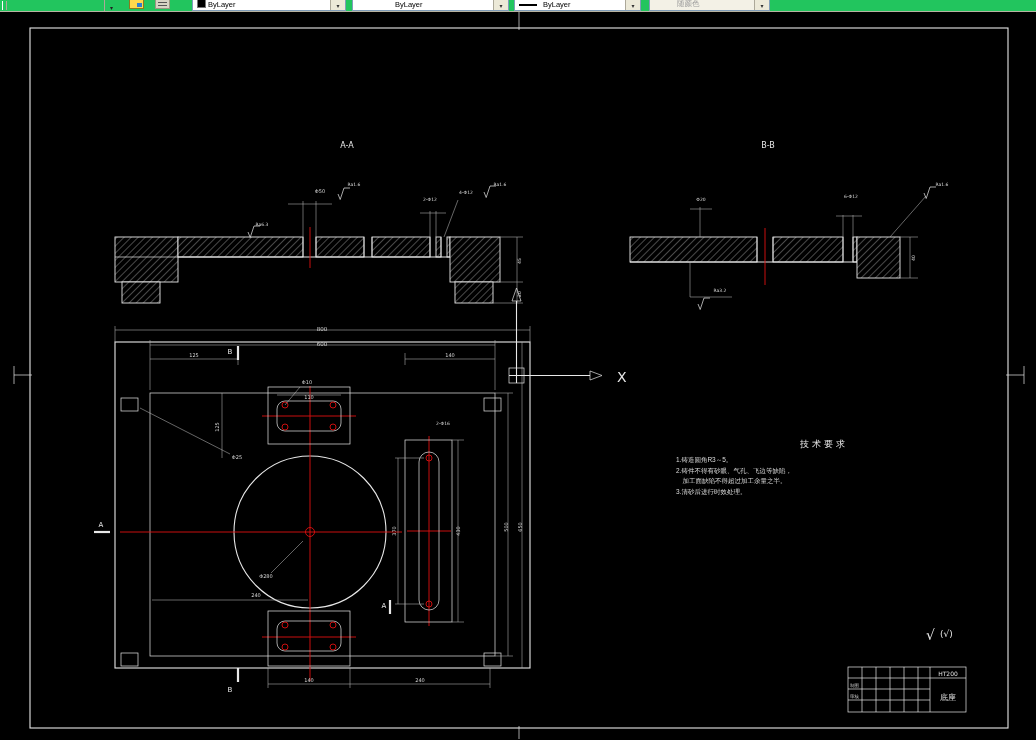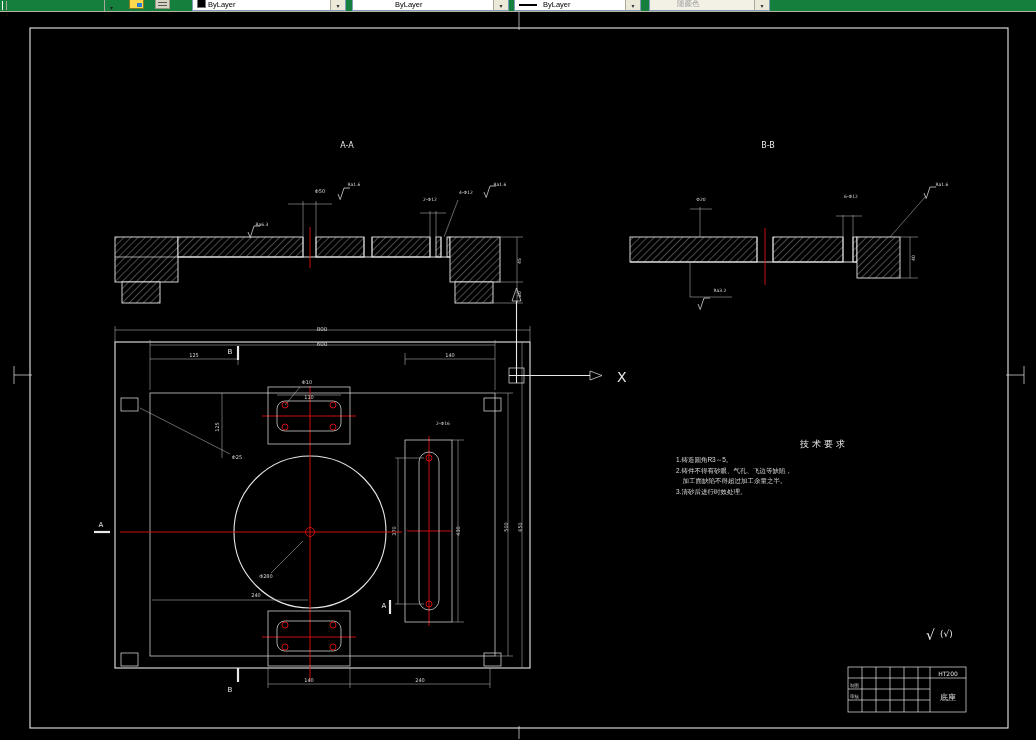--- a/index.html
+++ b/index.html
@@ -1,18 +1,18 @@
 <!DOCTYPE html>
 <html><head>
 <meta charset="utf-8">
 <style>
   html,body{margin:0;padding:0;width:1036px;height:740px;background:#000;overflow:hidden;
             font-family:"Liberation Sans",sans-serif;}
   
-  .toolbar{position:absolute;left:0;top:0;width:1036px;height:11px;background:#15803d;
+  .toolbar{position:absolute;left:0;top:0;width:1036px;height:11px;background:#22c55e;
            border-bottom:1px solid #b8b4a2;z-index:5;overflow:hidden;}
   .tb-grip{position:absolute;left:2px;top:1px;width:3px;height:9px;
            border-left:1px solid #fff;border-right:1px solid #aca899;}
   .tb-sep{position:absolute;left:104px;top:0;width:1px;height:11px;background:#aca899;}
   .tb-arrow{position:absolute;left:110px;bottom:0px;font-size:6px;color:#222;}
   .tb-icon{position:absolute;top:-5px;width:15px;height:14px;border:1px solid #9a9683;box-sizing:border-box;}
   .icon-layer{left:129px;background:#ffd84d;border-color:#8a7a1e;}
   .icon-layer:after{content:"";position:absolute;right:1px;bottom:1px;width:5px;height:4px;background:#2f7fd0;}
   .icon-layers{left:155px;background:#d6d3c4;}
   .icon-layers:after{content:"";position:absolute;left:2px;top:3px;width:9px;height:1px;background:#555;

